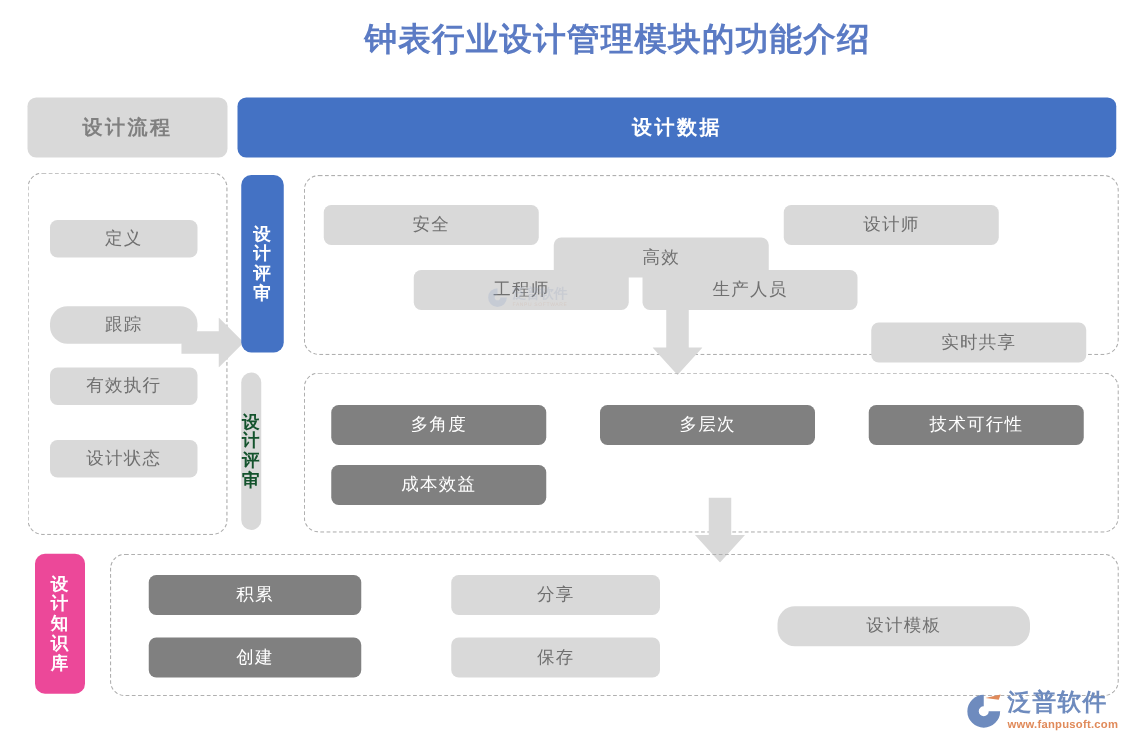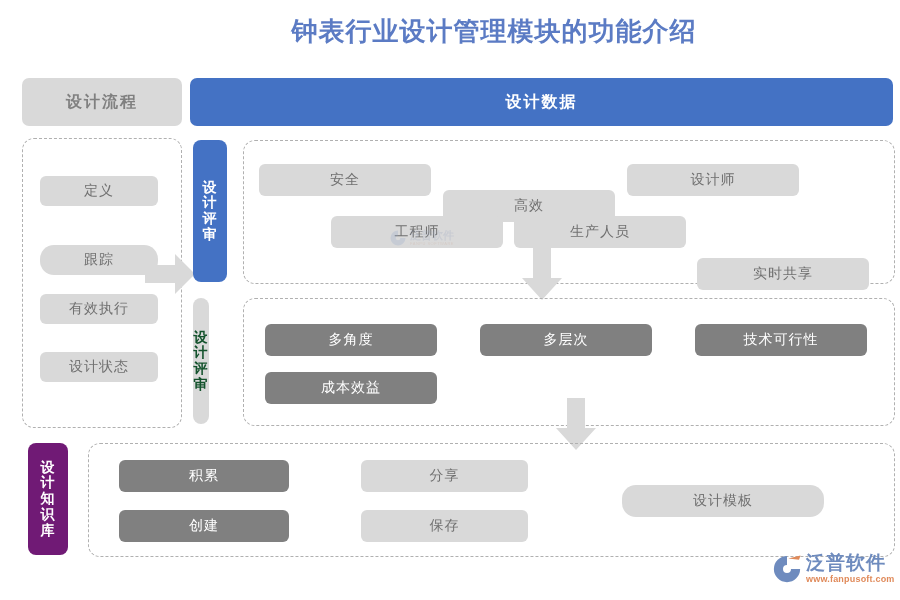--- a/index.html
+++ b/index.html
@@ -95,21 +95,21 @@
   .vtab-collab {
     left: 193px; top: 140px; width: 34px; height: 142px;
     background: #4472C4; color: #ffffff;
   }
   .vtab-review {
     left: 193px; top: 298px; width: 16px; height: 126px;
     background: #D9D9D9; color: #14532d;
   }
   .vtab-kb {
     left: 28px; top: 443px; width: 40px; height: 112px;
-    background: #701a75; color: #ffffff;
+    background: #ec4899; color: #ffffff;
   }
 
   
   .pill {
     position: absolute;
     border-radius: 6px;
     display: flex;
     align-items: center;
     justify-content: center;
     font-size: 14px;

